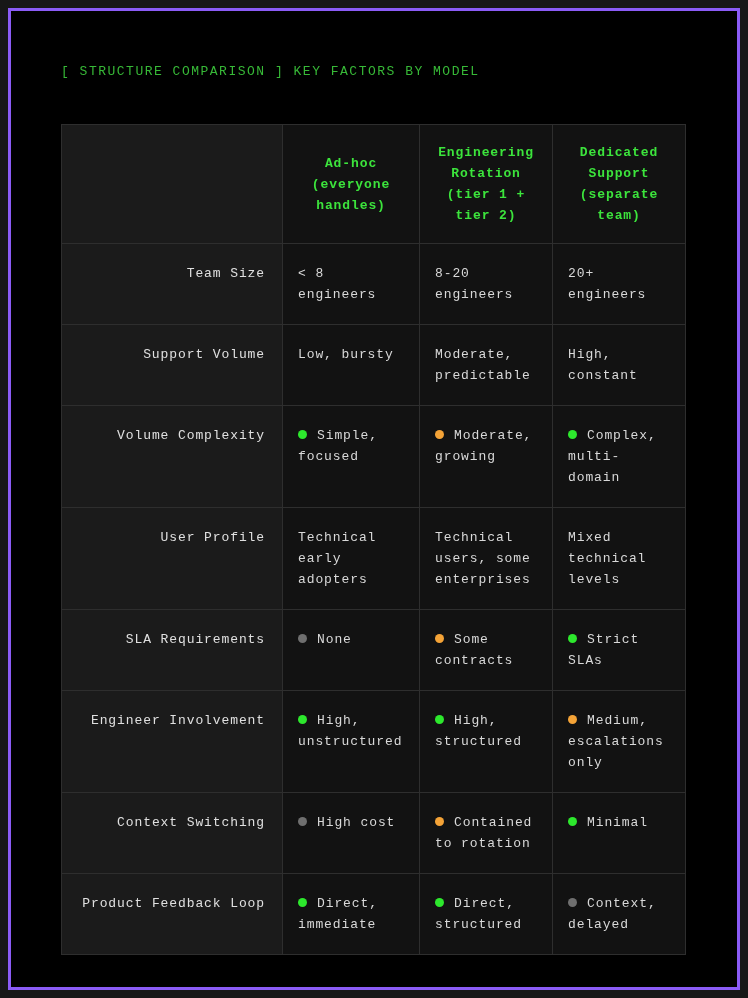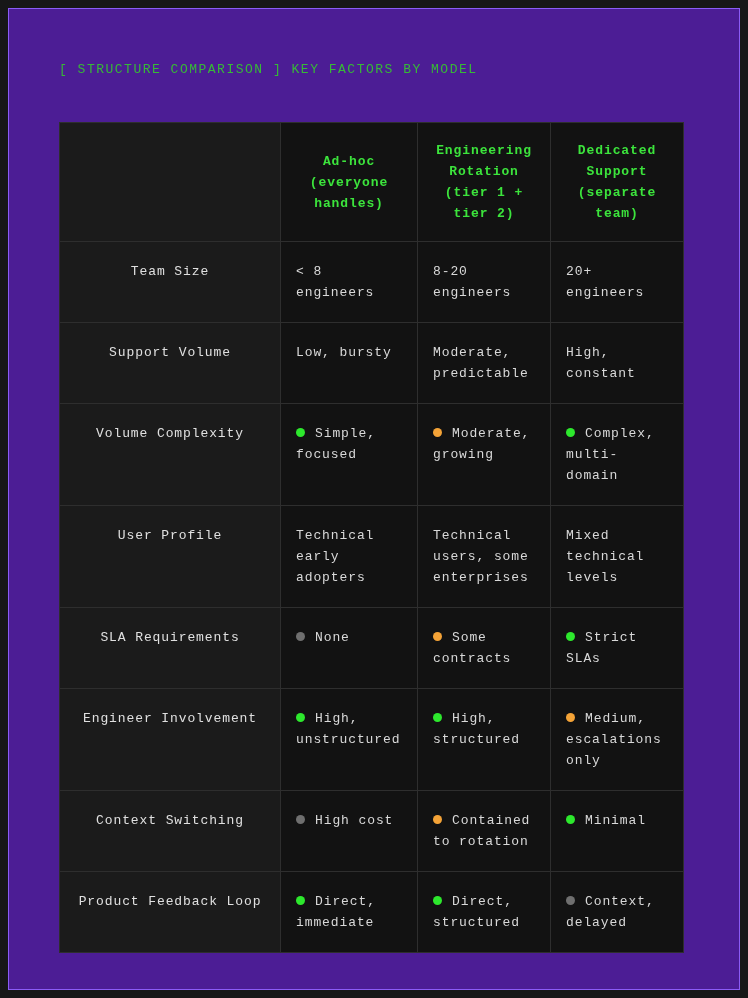--- a/index.html
+++ b/index.html
@@ -7,22 +7,22 @@
     padding: 0;
     width: 748px;
     height: 998px;
     background: #171717;
     overflow: hidden;
     font-family: "Liberation Mono", "DejaVu Sans Mono", monospace;
   }
   .frame {
     position: absolute;
     left: 8px; top: 8px; right: 8px; bottom: 8px;
-    border: 1px solid #8b5cf6;
-    background: #4c1d95;
+    border: 3px solid #8b5cf6;
+    background: #000000;
     box-sizing: border-box;
     padding: 53px 0 0 50px;
   }
   .title {
     margin: 0;
     font-size: 13px;
     font-weight: normal;
     line-height: 16px;
     letter-spacing: 1.5px;
     color: var(--title-green, #37b937);
@@ -51,21 +51,21 @@
     background: #121212;
     color: var(--accent-green, #3ce43c);
     font-weight: bold;
     text-align: center;
     vertical-align: middle;
     padding: 17px 14px;
   }
   th.row-label {
     color: #e0e0e0;
     font-weight: normal;
-    text-align: center;
+    text-align: right;
     vertical-align: top;
     padding: 19px 17px;
   }
   td.cell {
     background: #121212;
     color: #d9d9d9;
     vertical-align: top;
     padding: 19px 15px;
   }
   .dot {

